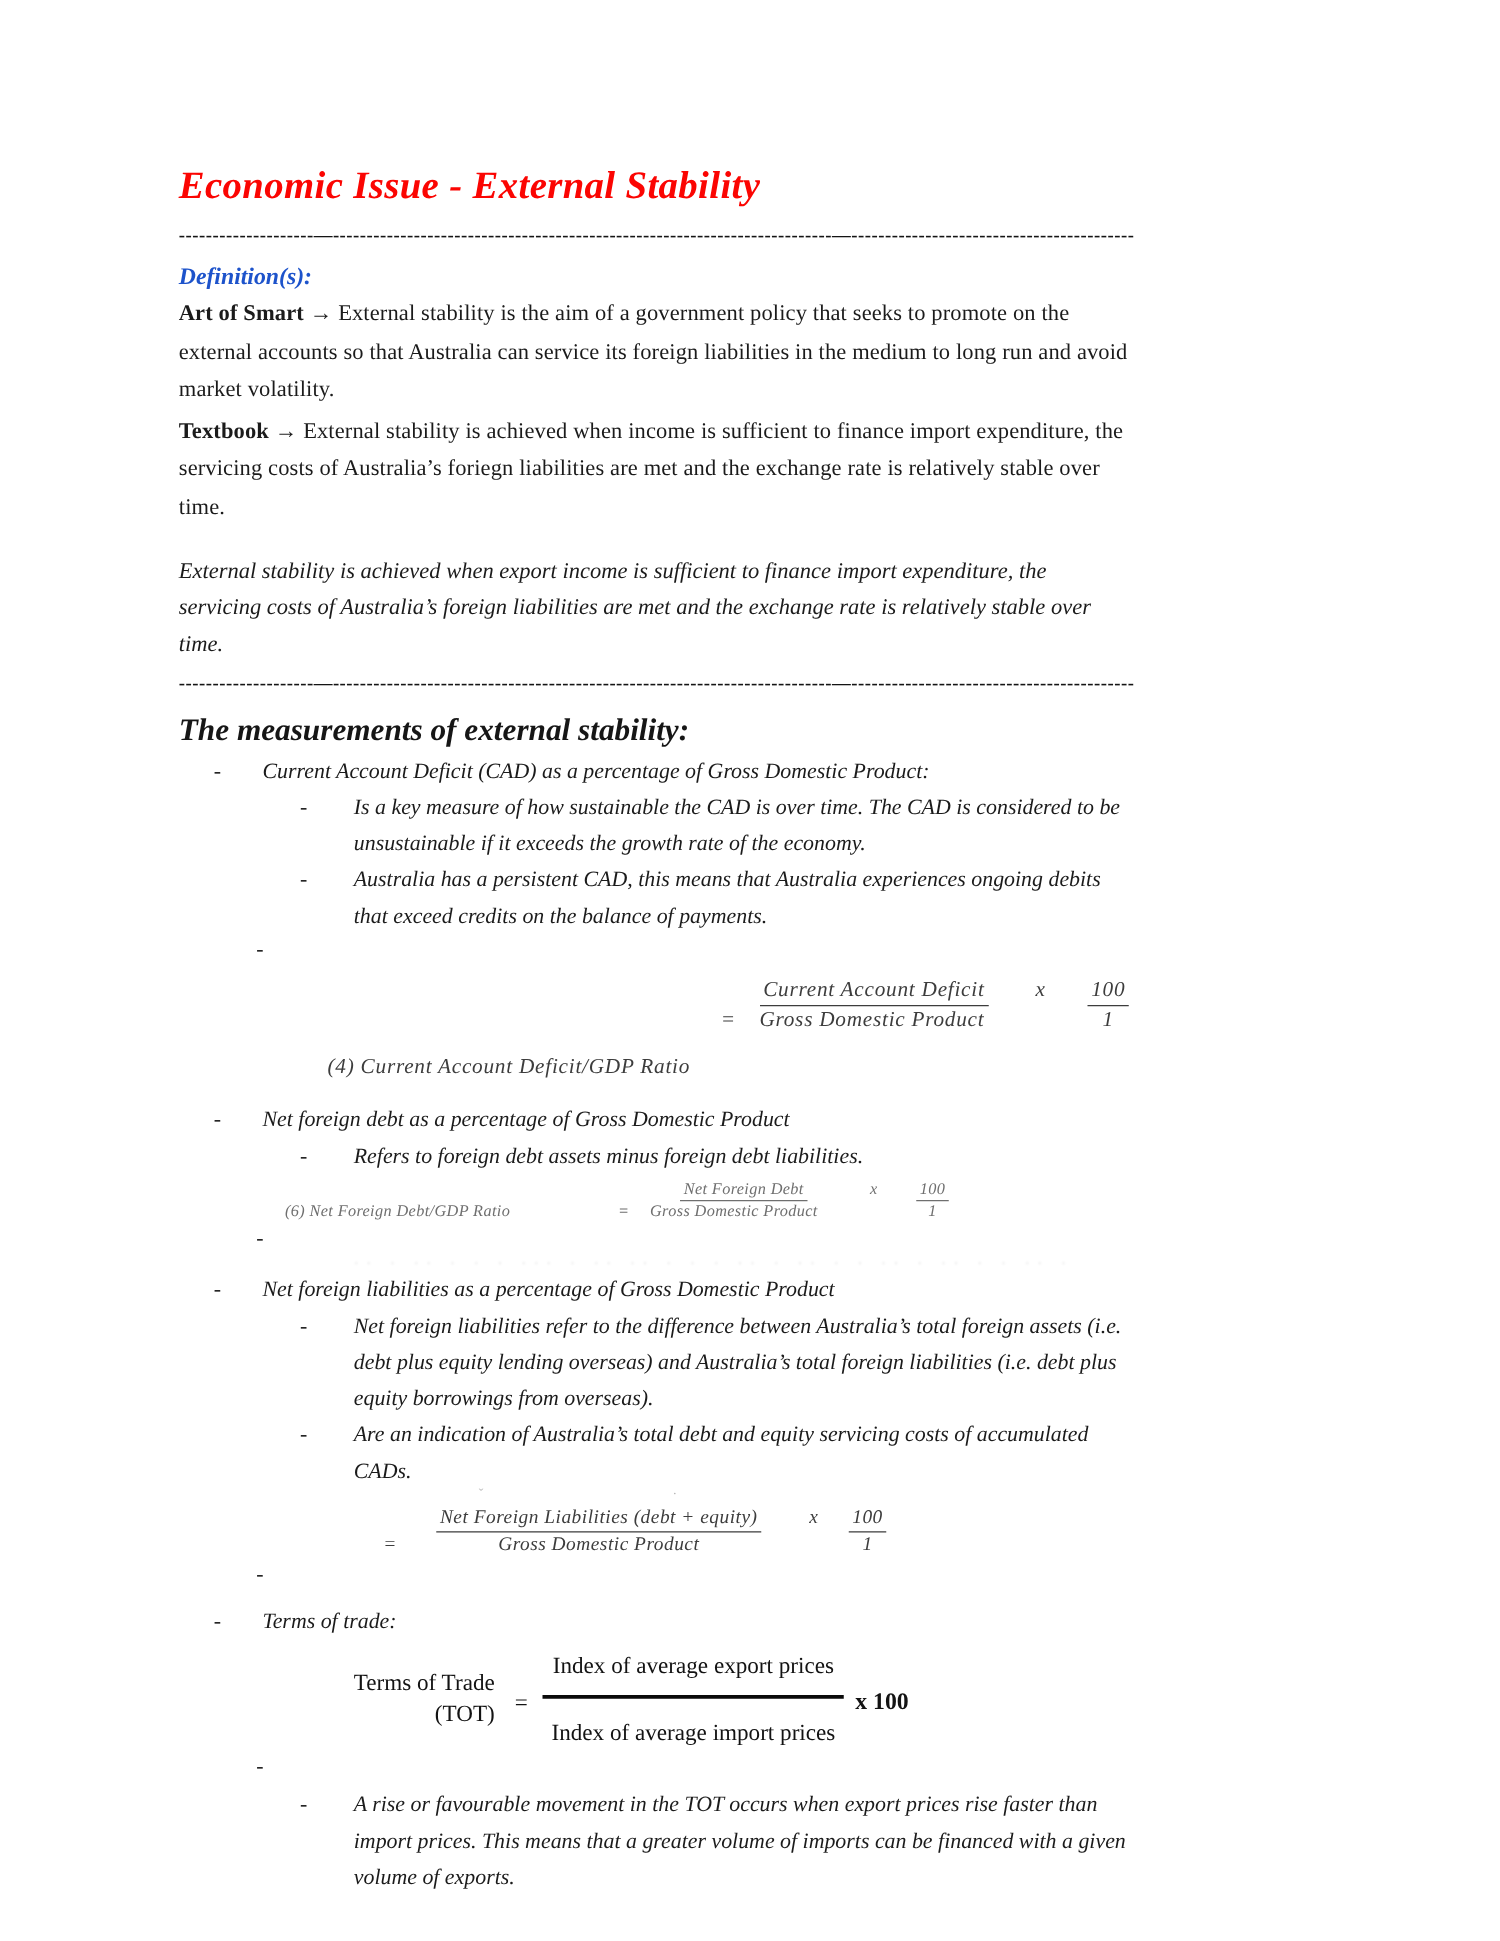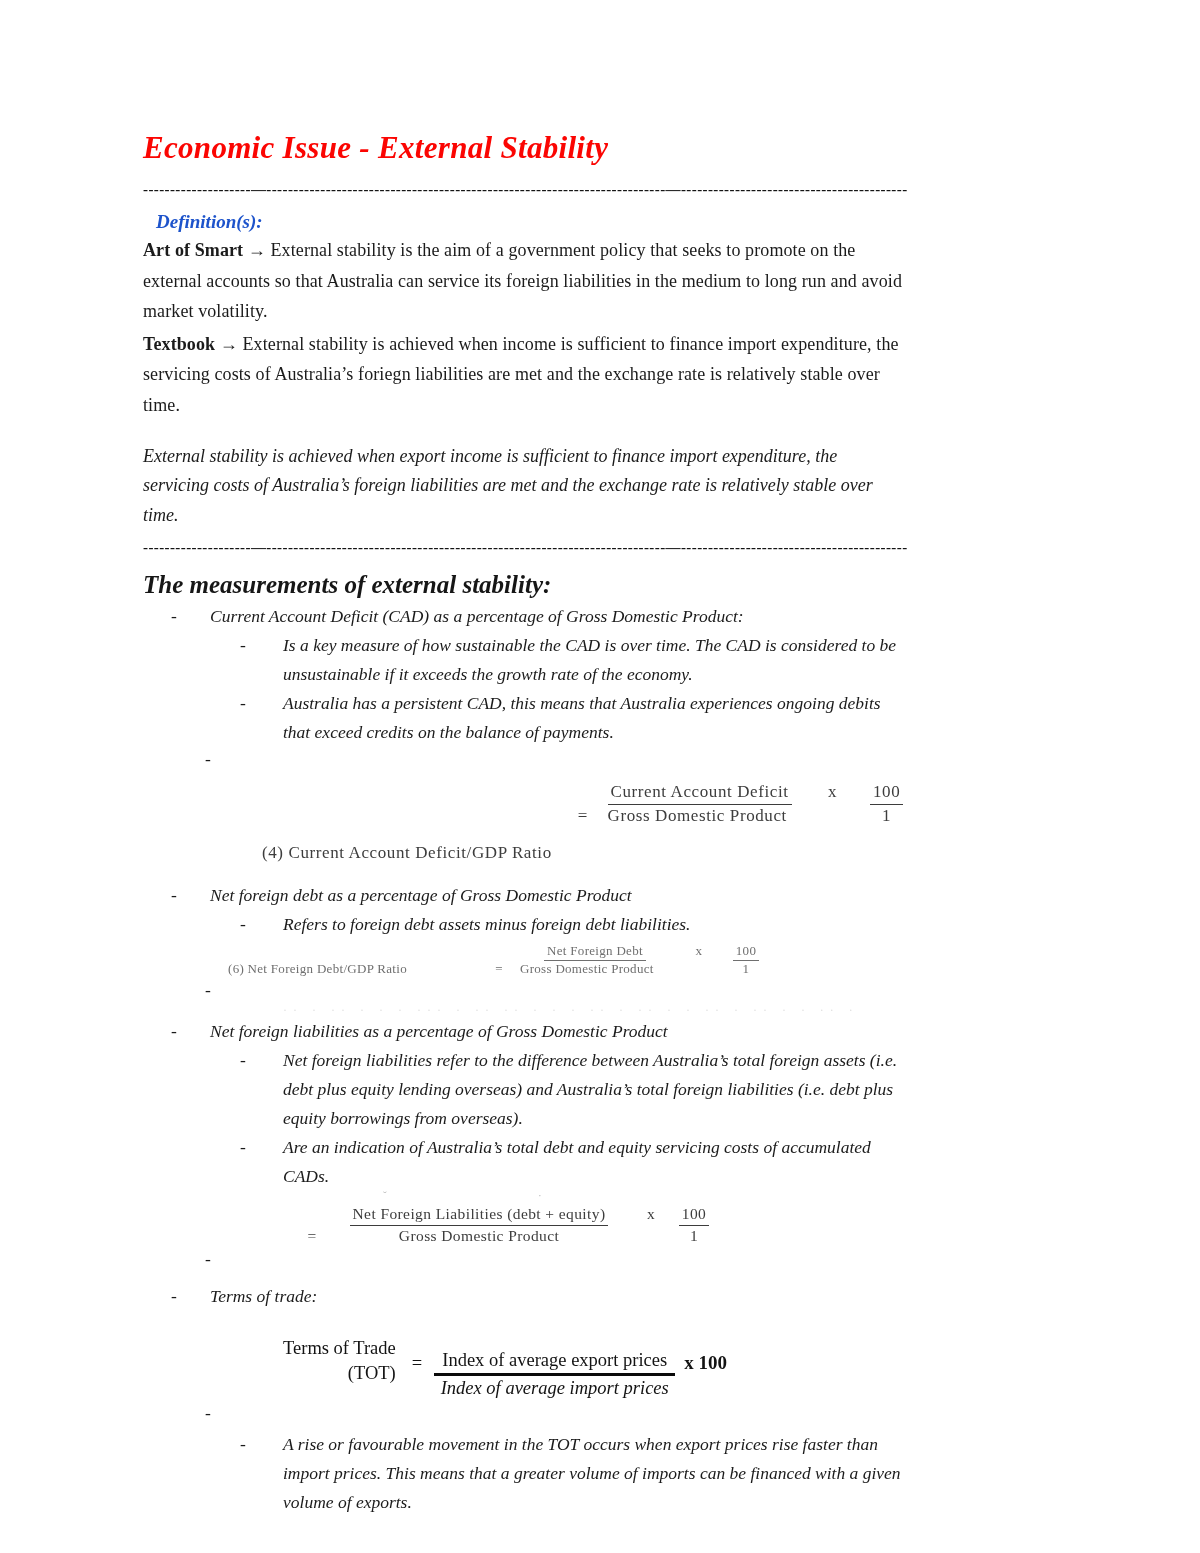--- a/index.html
+++ b/index.html
@@ -35,21 +35,21 @@
     color: #141414;
     letter-spacing: 0.4px;
     white-space: nowrap;
     overflow: hidden;
     width: 100%;
     height: 20px;
     line-height: 20px;
   }
   .divider.second { margin-top: 6px; }
   .def-heading {
-    margin: 12px 0 0 13px;
+    margin: 12px 0 0 0;
     font-size: 19px;
     font-weight: bold;
     font-style: italic;
     color: #1d53cb;
   }
   .body-para {
     margin: 2px 0 0 0;
     font-size: 18px;
     line-height: 30.6px;
     letter-spacing: 0.1px;
@@ -86,21 +86,21 @@
   .edash {
     margin-left: 62px;
     font-size: 17.5px;
     height: 25px;
     line-height: 25px;
     font-style: normal;
   }
   
   .fx { display: flex; }
   .fx .col { display: flex; flex-direction: column; }
-  .fx .cell { display: block; white-space: nowrap; }
+  .fx .cell { display: block; white-space: nowrap; font-style: italic; }
   .fx .tcenter { text-align: center; }
   .fx .tleft { text-align: left; }
   .u {
     display: inline-block;
     border-bottom: 1px solid currentColor;
     padding: 0 3px 1px 3px;
   }
   .f4 {
     margin: 8px 0 2px 119px;
     font-size: 17px;
@@ -144,22 +144,22 @@
   .tot {
     display: flex;
     align-items: center;
     margin: 10px 0 0 140px;
     font-size: 18.5px;
     color: #131313;
   }
   .tot .tot-name { text-align: right; line-height: 25px; }
   .tot .tot-eq { margin: 6px 12px 0 16px; }
   .tot .tot-frac { text-align: center; line-height: 25px; }
-  .tot .tot-num { border-bottom: 3px solid #0a0a0a; padding: 0 8px 0 8px; margin-top: 27px; }
-  .tot .tot-den { padding-top: 0; font-style: italic; }
+  .tot .tot-num { border-bottom: 3px solid #0a0a0a; padding: 0 8px 10px 8px; }
+  .tot .tot-den { padding-top: 16px; }
   .tot .tot-mult { font-weight: bold; margin-left: 9px; font-size: 19px; margin-top: 4px; }
   
   .ghost-line {
     margin-left: 140px;
     height: 14px;
     line-height: 14px;
     font-size: 12px;
     letter-spacing: 6px;
     color: rgba(70, 70, 70, 0.18);
     filter: blur(0.7px);

